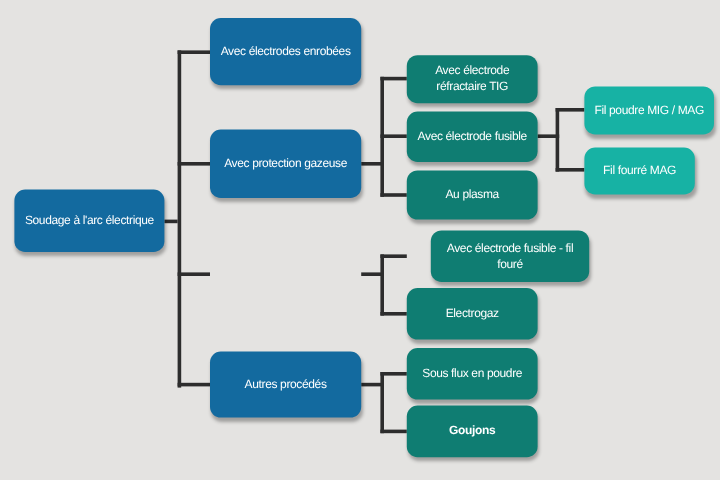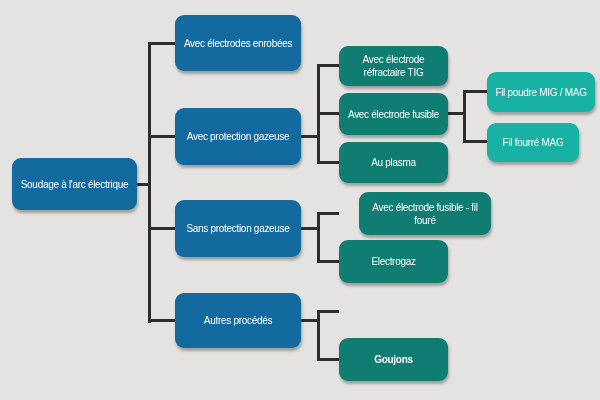--- a/index.html
+++ b/index.html
@@ -91,26 +91,26 @@
   <div class="seg c-t7"></div>
   <div class="seg c-t2out"></div>
   <div class="seg c-trunkE"></div>
   <div class="seg c-m1"></div>
   <div class="seg c-m2"></div>
 
   <div class="node blue nw n-root">Soudage à l'arc électrique</div>
 
   <div class="node blue nw n-b1">Avec électrodes enrobées</div>
   <div class="node blue nw n-b2">Avec protection gazeuse</div>
-  <div class="node blue nw n-b3">Sans protection gazeuse</div>
   <div class="node blue nw n-b4">Autres procédés</div>
 
   <div class="node teal n-t1">Avec électrode réfractaire TIG</div>
   <div class="node teal nw n-t2">Avec électrode fusible</div>
   <div class="node teal nw n-t3">Au plasma</div>
   <div class="node teal n-t4">Avec électrode fusible - fil fouré</div>
   <div class="node teal nw n-t5">Electrogaz</div>
+  <div class="node teal nw n-t6">Sous flux en poudre</div>
   <div class="node teal nw n-t7">Goujons</div>
 
   <div class="node mint nw n-m1">Fil poudre MIG / MAG</div>
   <div class="node mint nw n-m2">Fil fourré MAG</div>
 
 </div>
 
 </body></html>

